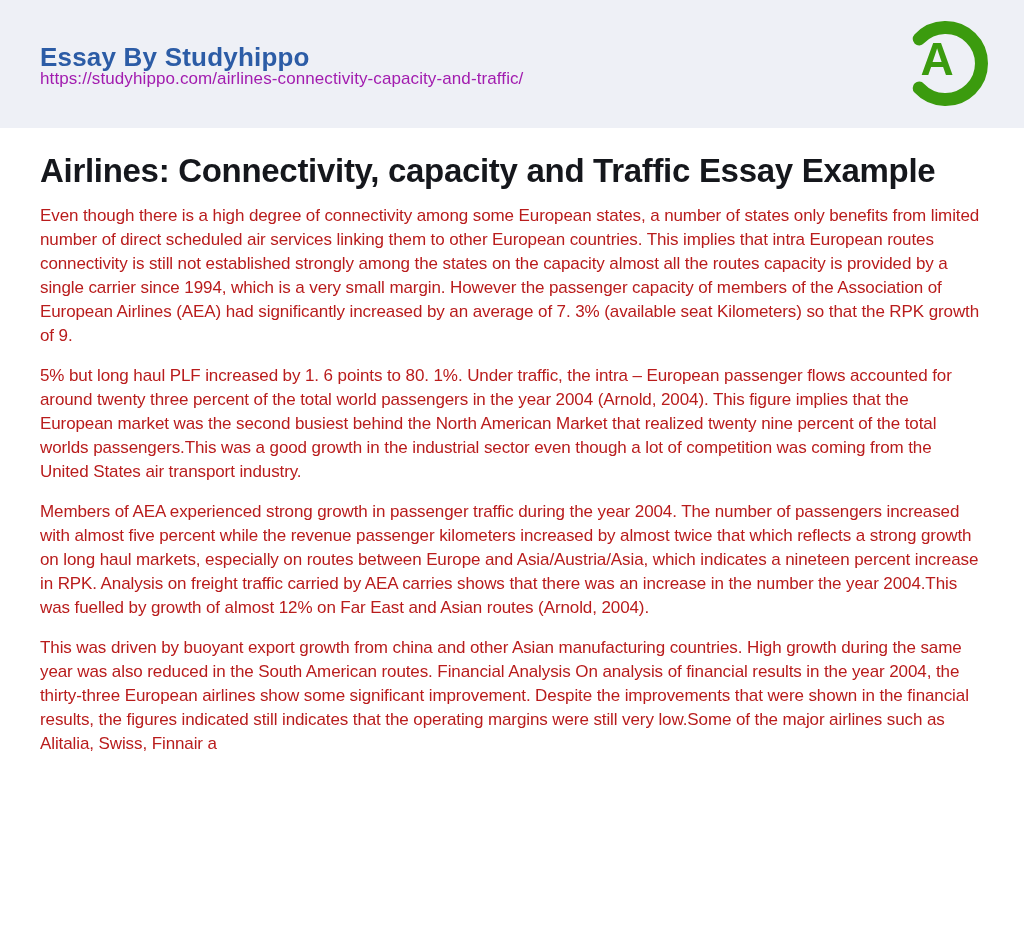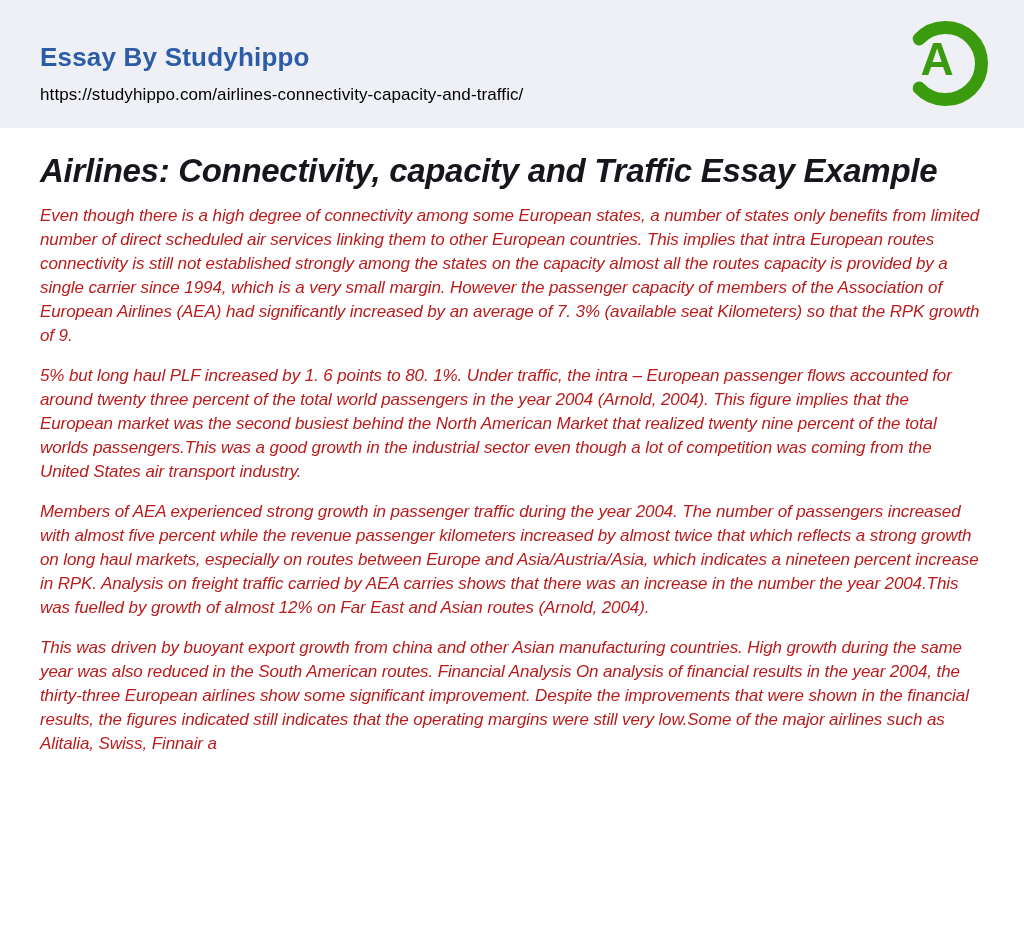--- a/index.html
+++ b/index.html
@@ -19,40 +19,40 @@
   }
   .byline {
     font-size: 26px;
     font-weight: 700;
     color: #2c5ca6;
     letter-spacing: 0.2px;
     line-height: 1;
   }
   .url {
     display: inline-block;
-    margin-top: 16px;
+    margin-top: 0;
     font-size: 17px;
-    color: #000000;
+    color: #a21caf;
     text-decoration: none;
     letter-spacing: 0.1px;
     line-height: 1;
   }
   .logo {
     position: absolute;
     top: 20px;
     right: 32px;
     width: 90px;
     height: 88px;
   }
   .logo svg { display: block; width: 100%; height: 100%; }
   .logo text {
     font-family: "Liberation Sans", "DejaVu Sans", sans-serif;
     font-weight: 700;
   }
-  main { padding: 0 40px; font-style: italic; }
+  main { padding: 0 40px; }
   .essay-title {
     margin: 24px 0 14px 0;
     font-size: 33px;
     line-height: 38px;
     font-weight: 800;
     color: #15171c;
     letter-spacing: -0.3px;
   }
   .essay-par {
     margin: 0 0 16px 0;

